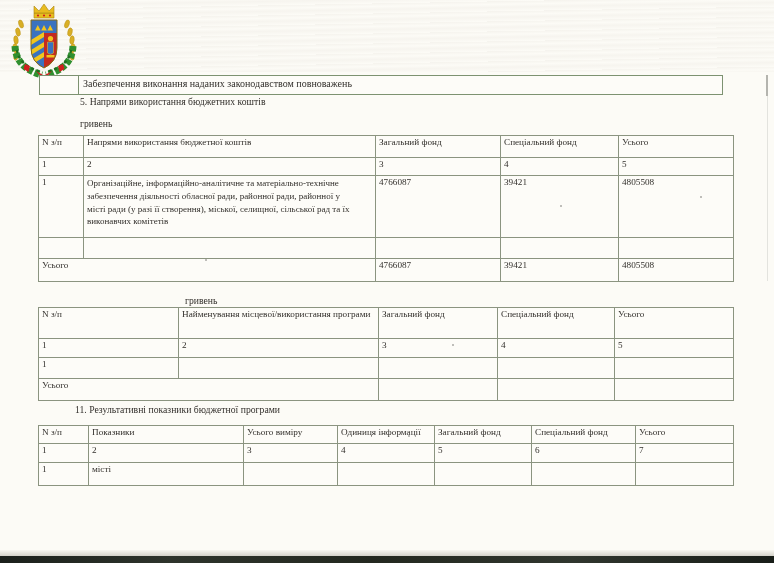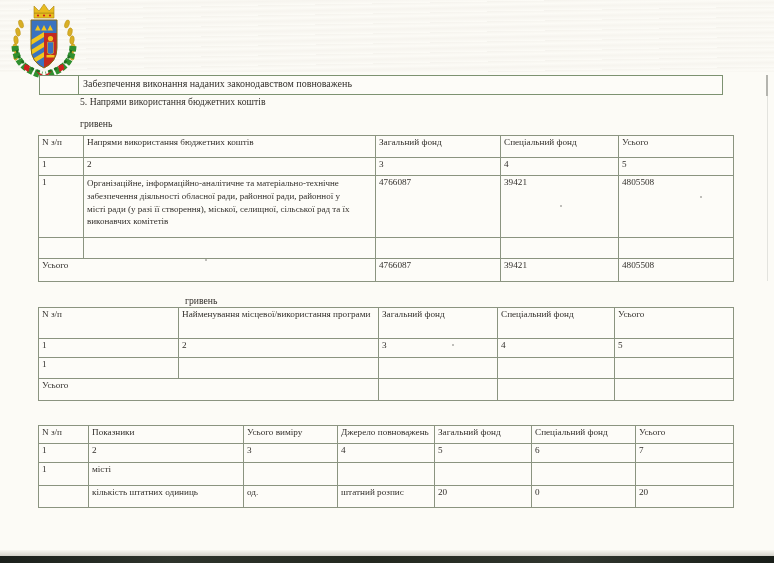--- a/index.html
+++ b/index.html
@@ -119,21 +119,21 @@
     <colgroup>
         <col style="width:45px">
         <col style="width:292px">
         <col style="width:125px">
         <col style="width:118px">
         <col style="width:115px">
       </colgroup>
     <tbody>
         <tr style="height:22px">
       <td class="vm">N з/п</td>
-      <td class="vm">Напрями використання бюджетних коштів</td>
+      <td class="vm">Напрями використання бюджетної коштів</td>
       <td class="vm">Загальний фонд</td>
       <td class="vm">Спеціальний фонд</td>
       <td class="vm">Усього</td>
     </tr>
     <tr style="height:18px">
       <td>1</td>
       <td>2</td>
       <td>3</td>
       <td>4</td>
       <td>5</td>
@@ -197,37 +197,38 @@
     </tr>
     <tr style="height:22px">
       <td colspan="2">Усього</td>
       <td></td>
       <td></td>
       <td></td>
     </tr>
   </tbody>
     </table>
 
+  <div class="heading h11">11. Результативні показники бюджетної програми</div>
 
   <table class="doc" id="t11">
     <colgroup>
         <col style="width:50px">
         <col style="width:155px">
         <col style="width:94px">
         <col style="width:97px">
         <col style="width:97px">
         <col style="width:104px">
         <col style="width:98px">
       </colgroup>
     <tbody>
         <tr style="height:18px">
       <td>N з/п</td>
       <td>Показники</td>
       <td>Усього виміру</td>
-      <td>Джерело повноважень</td>
+      <td>Одиниця інформації</td>
       <td>Загальний фонд</td>
       <td>Спеціальний фонд</td>
       <td>Усього</td>
     </tr>
     <tr style="height:19px">
       <td>1</td>
       <td>2</td>
       <td>3</td>
       <td>4</td>
       <td>5</td>
@@ -235,29 +236,20 @@
       <td>7</td>
     </tr>
     <tr style="height:23px">
       <td>1</td>
       <td class="vb">місті</td>
       <td></td>
       <td></td>
       <td></td>
       <td></td>
       <td></td>
-    </tr>
-    <tr style="height:22px">
-      <td></td>
-      <td class="vm">кількість штатних одиниць</td>
-      <td class="vm">од.</td>
-      <td class="vm">штатний розпис</td>
-      <td>20</td>
-      <td class="vb">0</td>
-      <td class="vb">20</td>
     </tr>
   </tbody>
     </table>
 
   <div class="edge-line-strong"></div>
   <div class="edge-line-faint"></div>
   <div class="speck" style="left:560px; top:205px;"></div>
   <div class="speck" style="left:205px; top:259px;"></div>
   <div class="speck" style="left:452px; top:344px;"></div>
   <div class="speck" style="left:700px; top:196px;"></div>

